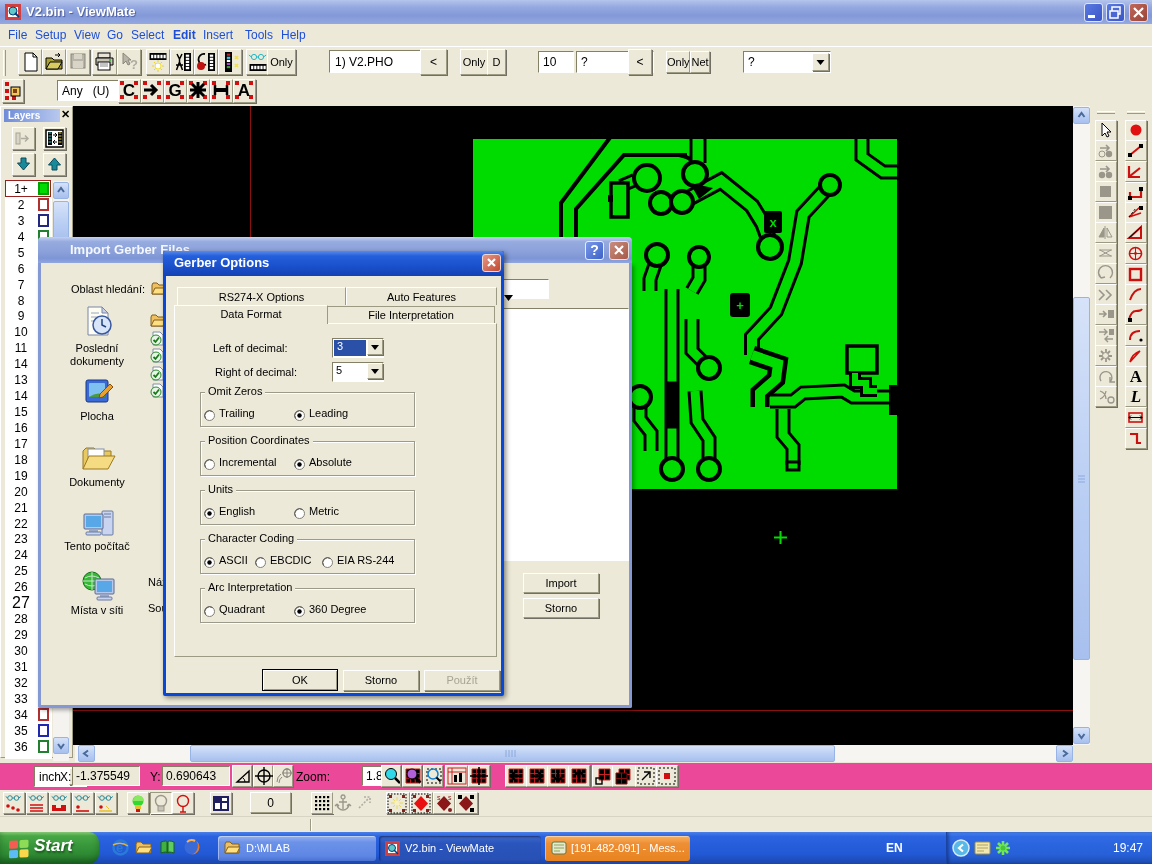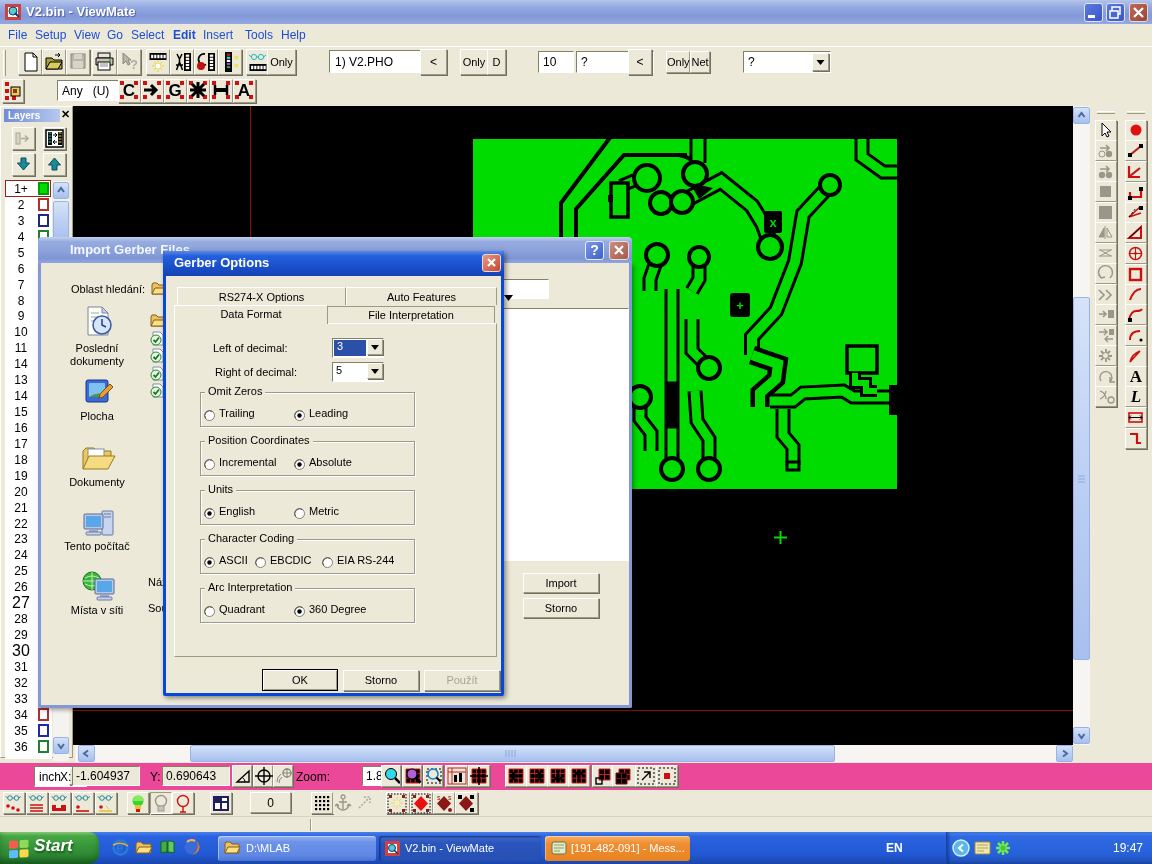--- a/index.html
+++ b/index.html
@@ -381,21 +381,21 @@
     <div class="abs" style="left:4px;top:377px;width:32px;height:16px;font-size:12px;text-align:center;line-height:16px;color:#000;">20</div>
     <div class="abs" style="left:4px;top:393px;width:32px;height:16px;font-size:12px;text-align:center;line-height:16px;color:#000;">21</div>
     <div class="abs" style="left:4px;top:409px;width:32px;height:16px;font-size:12px;text-align:center;line-height:16px;color:#000;">22</div>
     <div class="abs" style="left:4px;top:424px;width:32px;height:16px;font-size:12px;text-align:center;line-height:16px;color:#000;">23</div>
     <div class="abs" style="left:4px;top:440px;width:32px;height:16px;font-size:12px;text-align:center;line-height:16px;color:#000;">24</div>
     <div class="abs" style="left:4px;top:456px;width:32px;height:16px;font-size:12px;text-align:center;line-height:16px;color:#000;">25</div>
     <div class="abs" style="left:4px;top:472px;width:32px;height:16px;font-size:12px;text-align:center;line-height:16px;color:#000;">26</div>
     <div class="abs" style="left:4px;top:488px;width:32px;height:16px;font-size:16px;text-align:center;line-height:16px;color:#000;">27</div>
     <div class="abs" style="left:4px;top:504px;width:32px;height:16px;font-size:12px;text-align:center;line-height:16px;color:#000;">28</div>
     <div class="abs" style="left:4px;top:520px;width:32px;height:16px;font-size:12px;text-align:center;line-height:16px;color:#000;">29</div>
-    <div class="abs" style="left:4px;top:536px;width:32px;height:16px;font-size:16px;text-align:center;line-height:16px;color:#000;">30</div>
+    <div class="abs" style="left:4px;top:536px;width:32px;height:16px;font-size:12px;text-align:center;line-height:16px;color:#000;">30</div>
     <div class="abs" style="left:4px;top:552px;width:32px;height:16px;font-size:12px;text-align:center;line-height:16px;color:#000;">31</div>
     <div class="abs" style="left:4px;top:568px;width:32px;height:16px;font-size:12px;text-align:center;line-height:16px;color:#000;">32</div>
     <div class="abs" style="left:4px;top:584px;width:32px;height:16px;font-size:12px;text-align:center;line-height:16px;color:#000;">33</div>
     <div class="abs" style="left:4px;top:600px;width:32px;height:16px;font-size:12px;text-align:center;line-height:16px;color:#000;">34</div>
     <div class="abs" style="left:4px;top:616px;width:32px;height:16px;font-size:12px;text-align:center;line-height:16px;color:#000;">35</div>
     <div class="abs" style="left:4px;top:632px;width:32px;height:16px;font-size:12px;text-align:center;line-height:16px;color:#000;">36</div>
     <div class="abs" style="left:4px;top:73px;width:46px;height:17px;border:1px solid #9a2020;"></div>
     <div class="abs" style="left:37px;top:75px;width:11px;height:13px;background:#00db00;border:2px solid #00a000;"></div>
     <div class="abs" style="left:37px;top:91px;width:11px;height:13px;background:#fff;border:2px solid #b03030;"></div>
     <div class="abs" style="left:37px;top:107px;width:11px;height:13px;background:#fff;border:2px solid #202880;"></div>
@@ -750,21 +750,21 @@
   </div>
 
 <div class="abs" id="statusbar" style="left:0;top:763px;width:1152px;height:27px;background:#ec4899;">
     <div class="abs sunk" style="left:3px;top:3px;width:53px;height:21px;">
       <div class="abs" style="left:4px;top:3px;font-size:12px;">inch</div>
       <div class="abs bev" style="left:34px;top:1px;width:17px;height:17px;box-shadow:1px 1px 0 #716f64;"><svg width="15" height="15">
           <path d="M3.5 5.5 h8 l-4 5 Z" fill="#000"></path>
         </svg></div>
     </div>
     <div class="abs" style="left:60px;top:7px;font-size:12px;">X:</div>
-    <div class="abs" style="left:72px;top:3px;width:68px;height:20px;border:1px solid;border-color:#838066 #fff #fff #838066;background:#ece9d8;font-size:12px;padding:2px 0 0 3px;">-1.604937</div>
+    <div class="abs" style="left:72px;top:3px;width:68px;height:20px;border:1px solid;border-color:#838066 #fff #fff #838066;background:#ece9d8;font-size:12px;padding:2px 0 0 3px;">-1.375549</div>
     <div class="abs" style="left:150px;top:7px;font-size:12px;">Y:</div>
     <div class="abs" style="left:162px;top:3px;width:68px;height:20px;border:1px solid;border-color:#838066 #fff #fff #838066;background:#ece9d8;font-size:12px;padding:2px 0 0 3px;">0.690643</div>
     <div class="abs bev" style="left:232px;top:2px;width:20px;height:22px;box-shadow:1px 1px 0 #716f64;"><svg width="20" height="20">
         <path d="M4 16 L16 16 L16 5 Z" fill="none" stroke="#000" stroke-width="1.4"></path>
         <path d="M12 16 a5 5 0 0 0 -2 -4" fill="none" stroke="#000"></path>
       </svg></div>
     <div class="abs bev" style="left:253px;top:2px;width:20px;height:22px;box-shadow:1px 1px 0 #716f64;"><svg width="20" height="20">
         <circle cx="10" cy="10" r="6" fill="none" stroke="#000" stroke-width="1.4"></circle>
         <path d="M10 1 v18 M1 10 h18" stroke="#000" stroke-width="1.4"></path>
       </svg></div>

